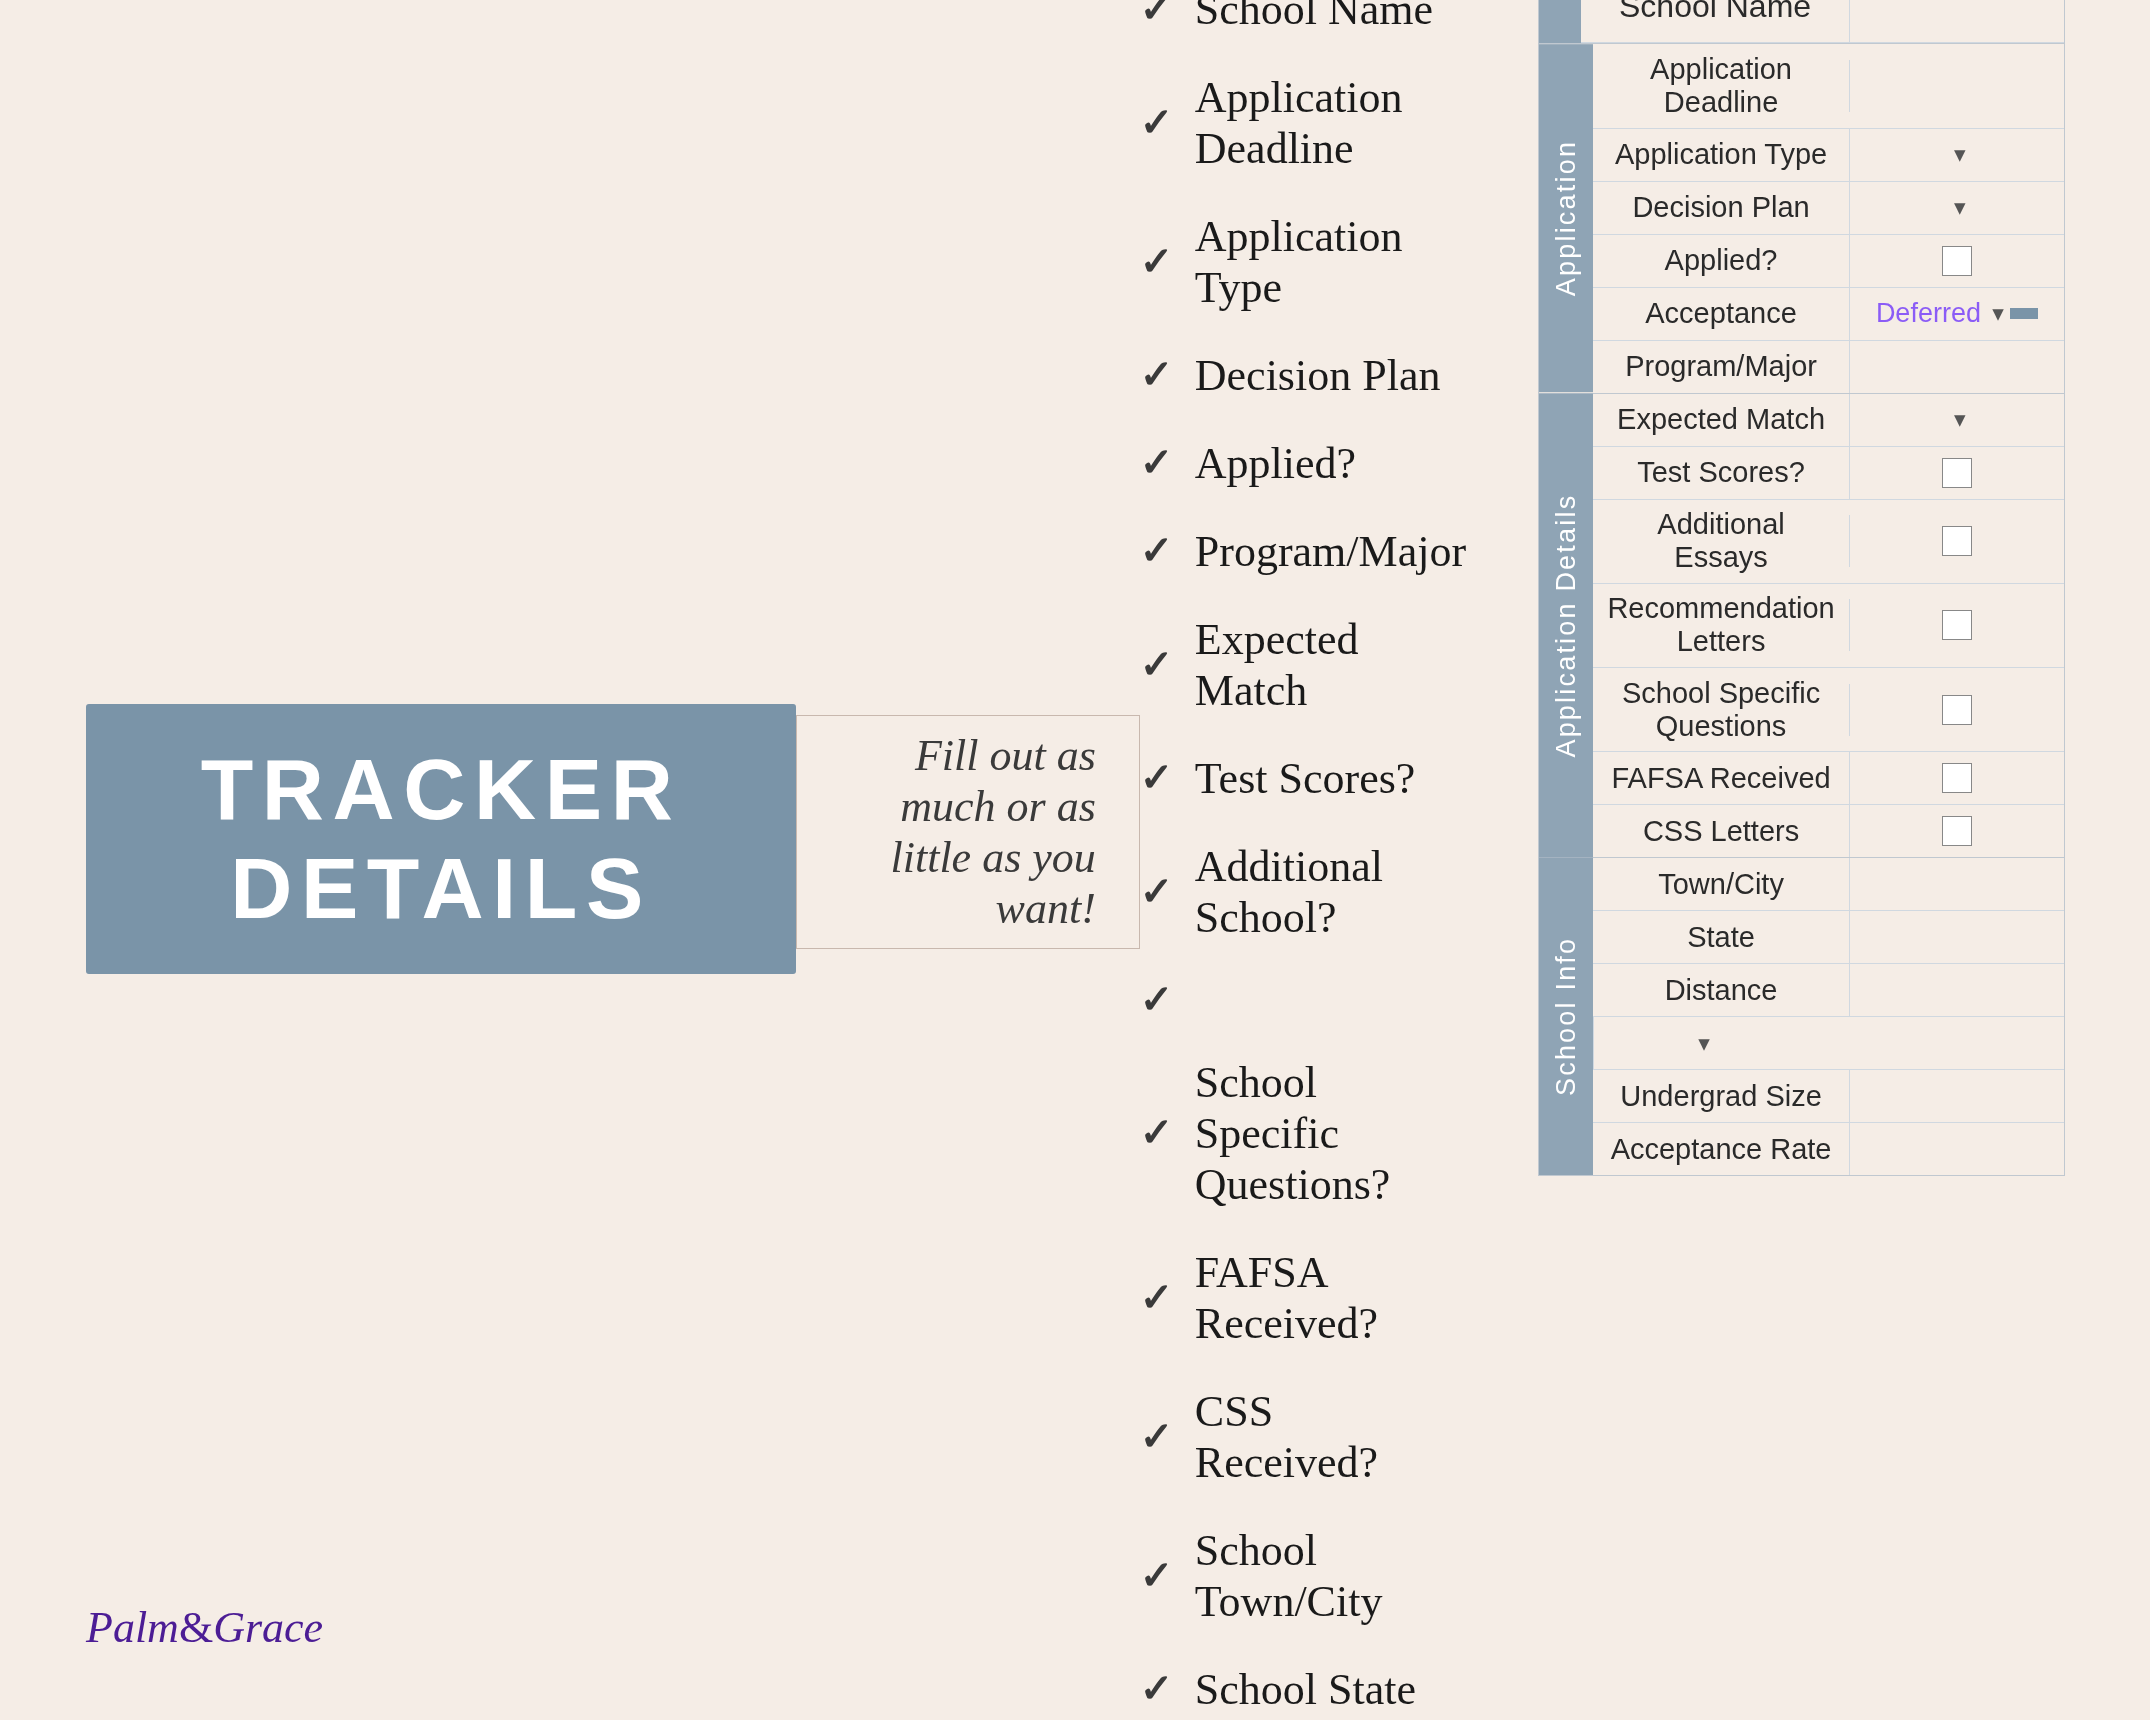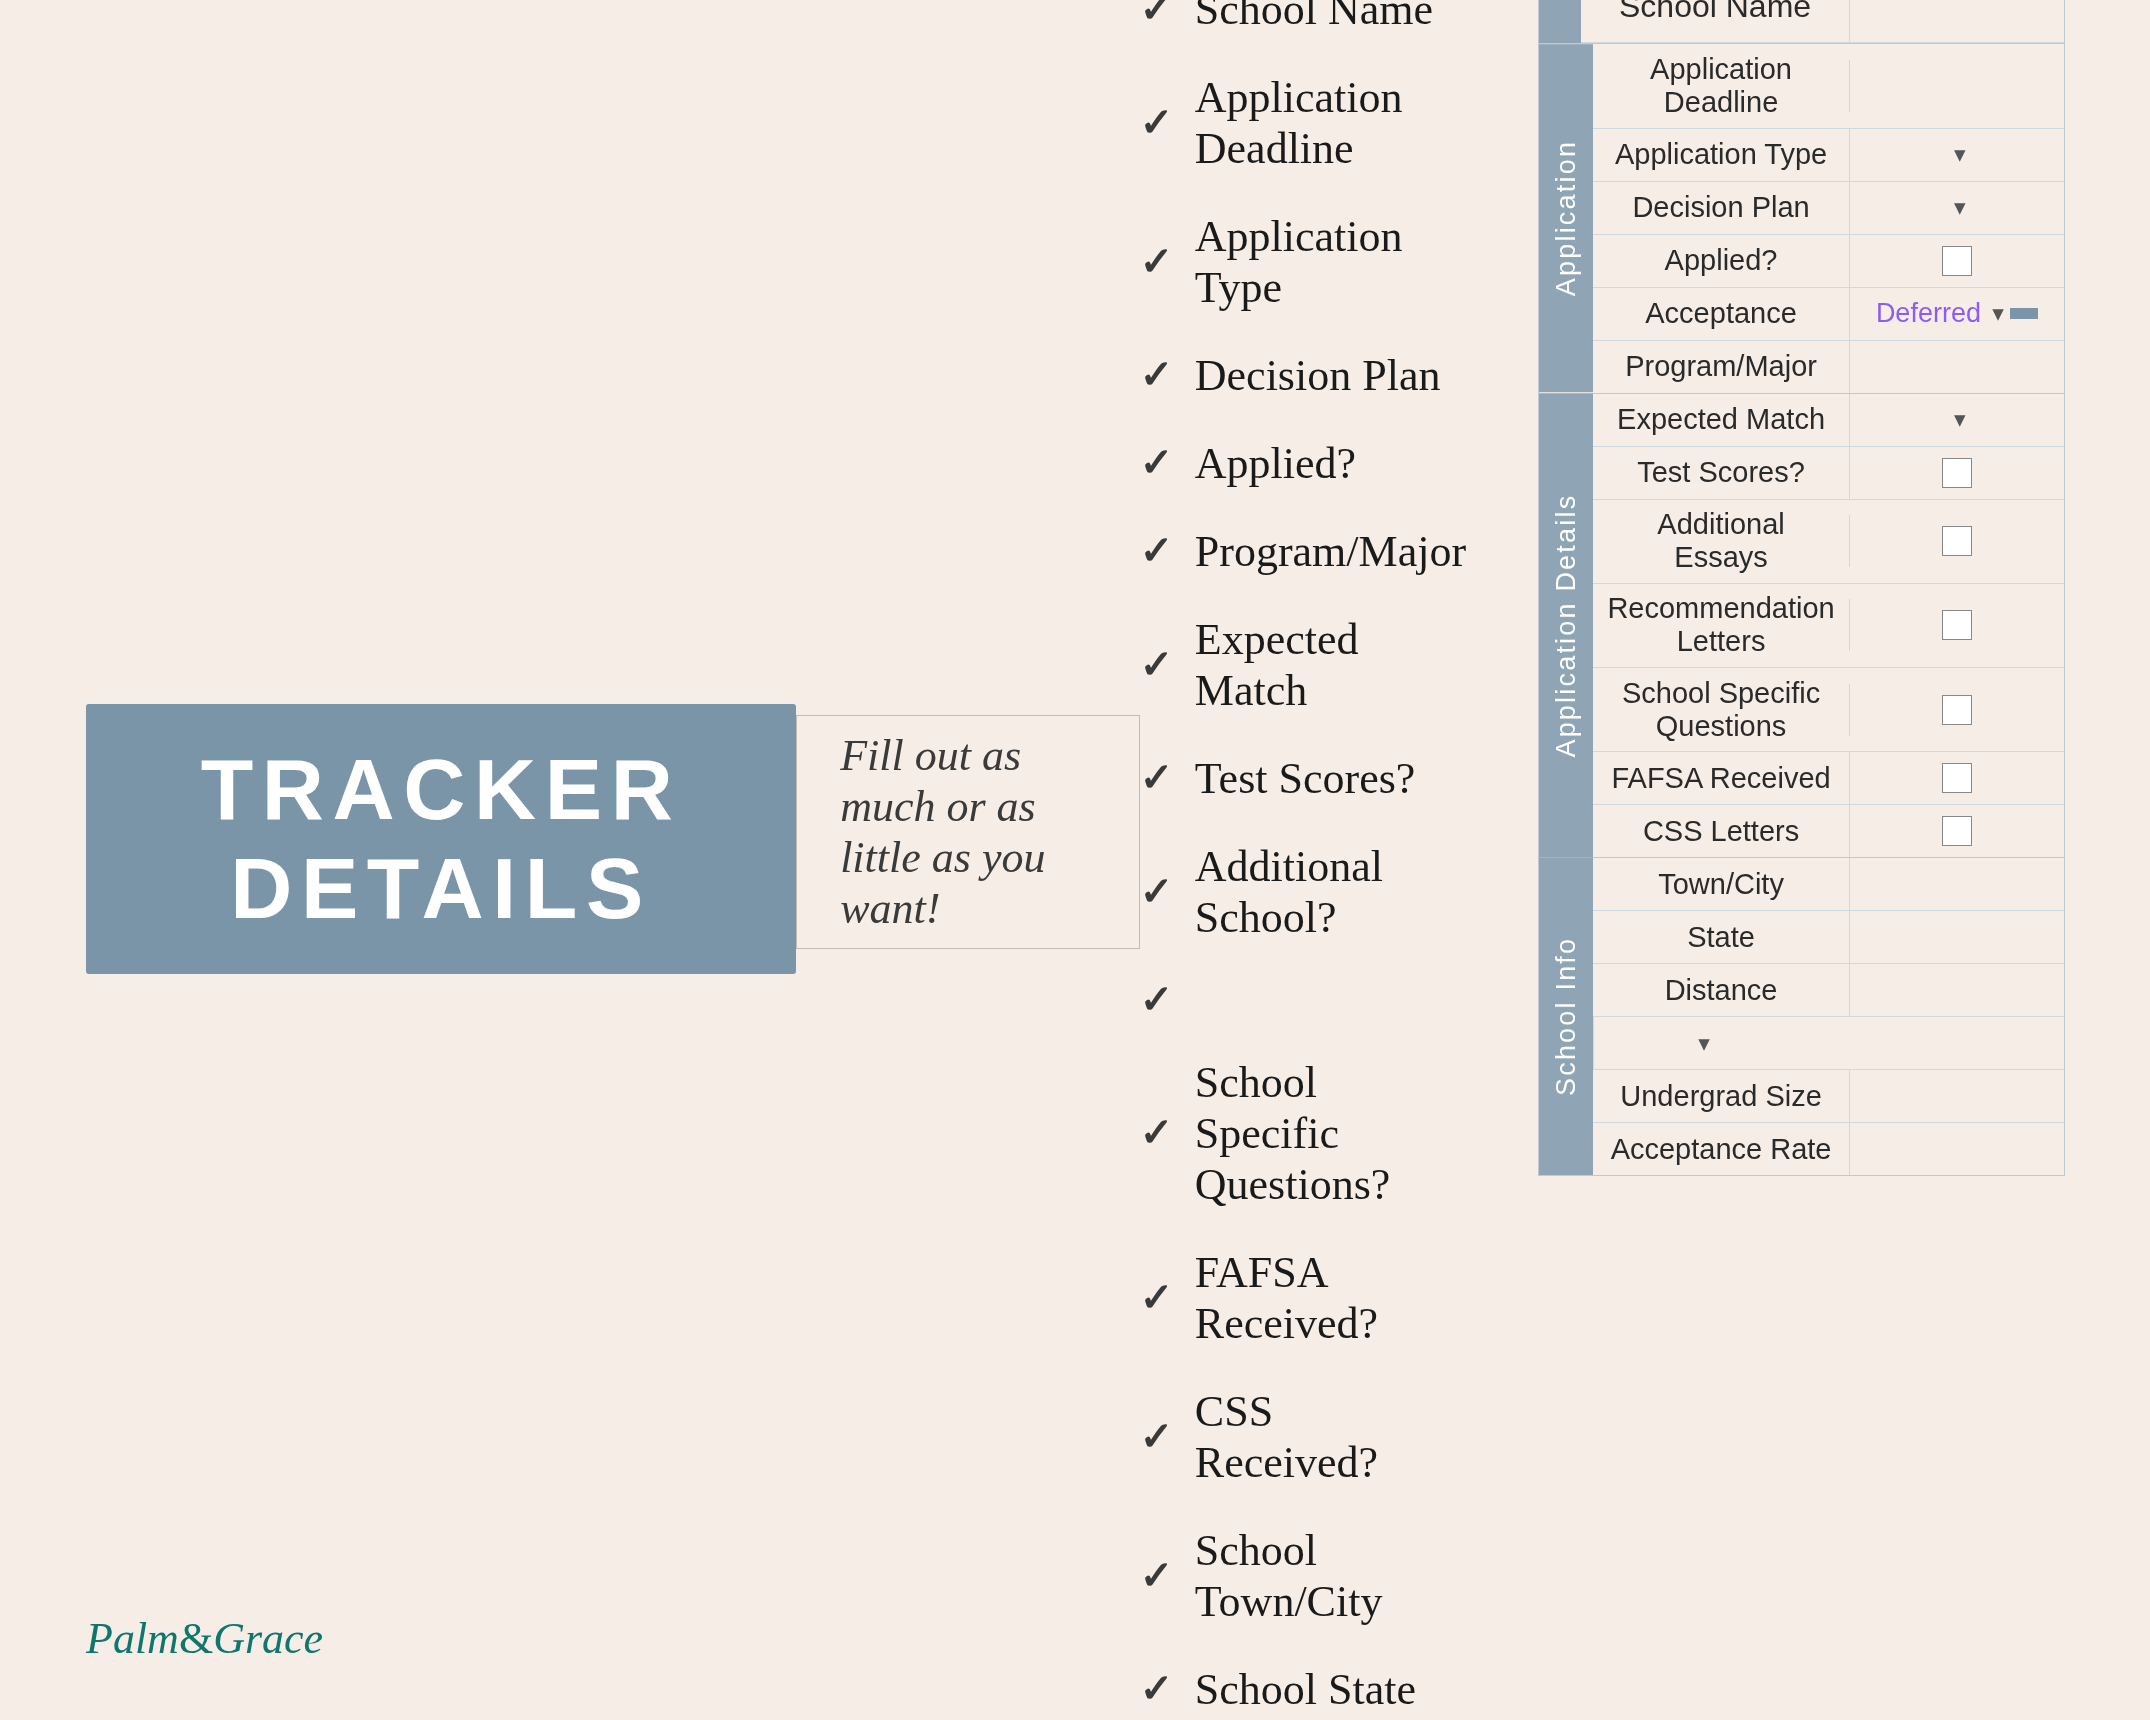--- a/index.html
+++ b/index.html
@@ -46,20 +46,21 @@
       border: 1.4px solid #c8b8ae;
       padding: 14.3px 43px;
       margin-bottom: 57px;
     }
 
     .subtitle-text {
       font-size: 44px;
       color: #3a3a3a;
       font-style: italic;
       font-family: Georgia, serif;
+      text-align: right;
     }
 
     
     .main-content {
       display: flex;
       width: 90%;
       gap: 72px;
       align-items: flex-start;
     }
 
@@ -222,24 +223,24 @@
       background-color: #7a94a8;
       color: white;
       font-size: 24.4px;
       padding: 5.7px 14.3px;
       font-family: Arial, sans-serif;
     }
 
     
     .brand-logo {
       position: absolute;
-      bottom: 57px;
+      bottom: 68px;
       left: 86px;
       font-size: 44px;
-      color: #0f766e;
+      color: #4c1d95;
       font-family: Georgia, serif;
       font-style: italic;
     }
 
     .brand-ampersand {
       font-style: normal;
     }
   </style>
 </head>
 <body>

